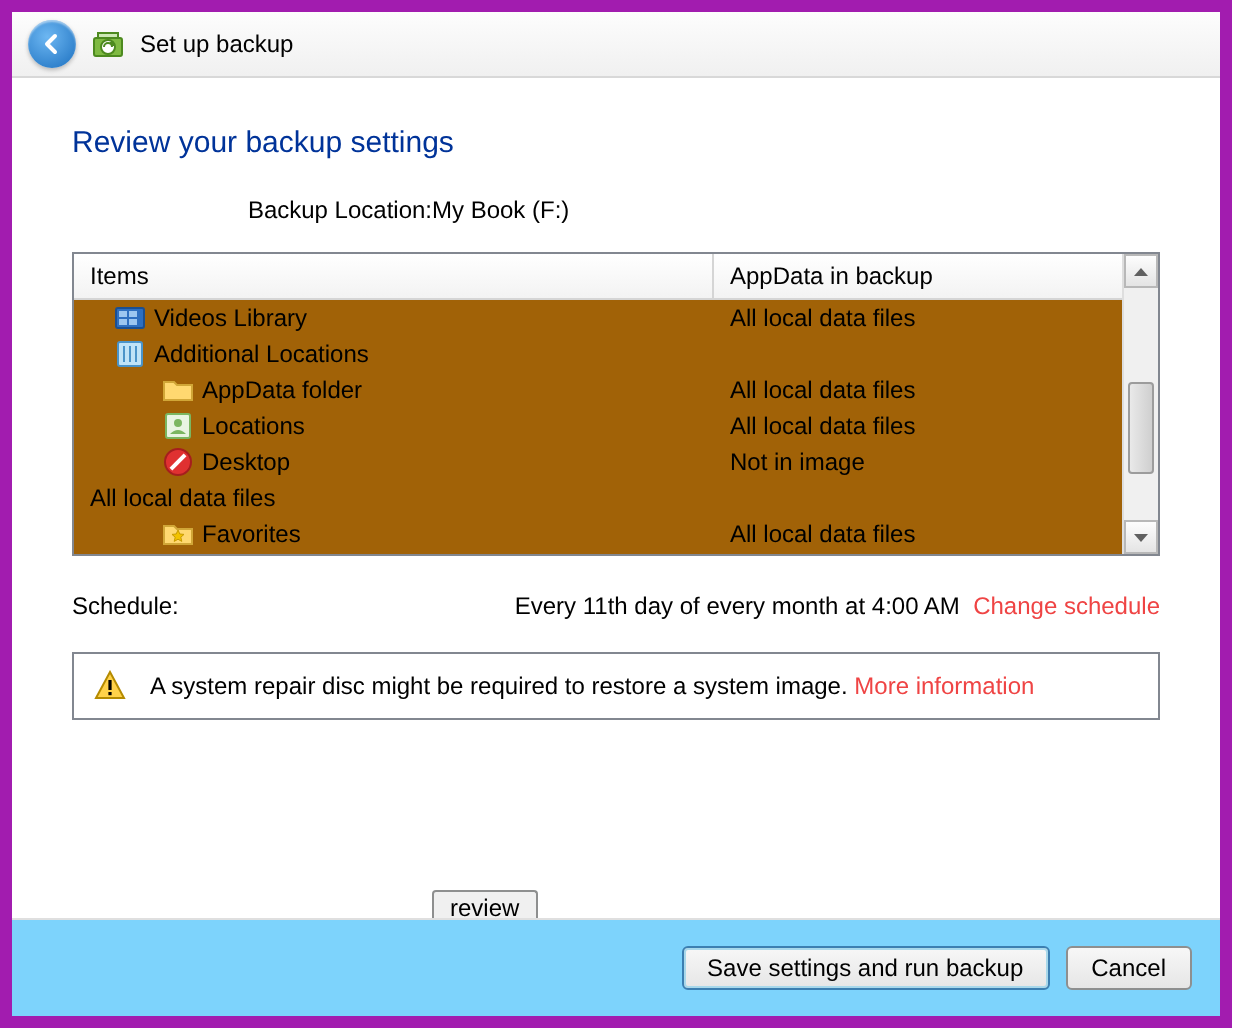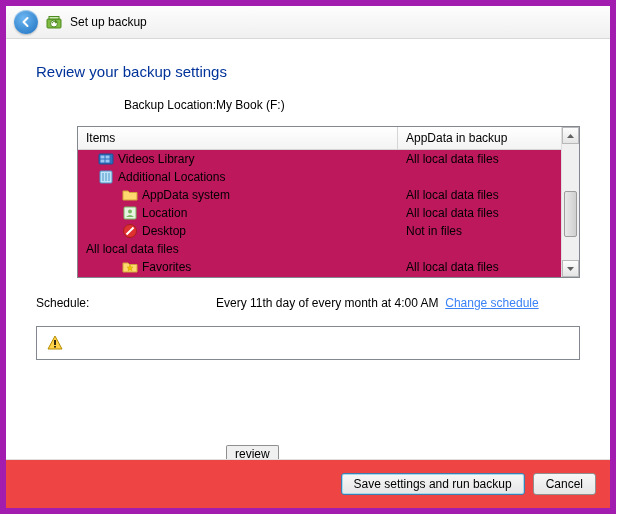--- a/index.html
+++ b/index.html
@@ -6,42 +6,42 @@
   .window { width: 616px; height: 514px; box-sizing: border-box; border: 6px solid #a21caf; background: #fff; position: relative; }
   .titlebar { height: 32px; background: linear-gradient(to bottom, #fdfdfd, #f0f0f0); border-bottom: 1px solid #d8d8d8; display: flex; align-items: center; padding: 0 8px; gap: 8px; }
   .back-btn { width: 24px; height: 24px; border-radius: 50%; background: radial-gradient(circle at 40% 35%, #6db7f2, #1b6fbf); display: flex; align-items: center; justify-content: center; cursor: pointer; box-shadow: inset 0 1px 1px rgba(255,255,255,.5), 0 1px 2px rgba(0,0,0,.25); }
   .back-btn svg { width: 12px; height: 12px; }
   .title-icon svg { width: 16px; height: 16px; display: block; }
   .titlebar-text { font-size: 12px; color: #000; }
   .content { padding: 18px 30px 0 30px; border-radius: 26px; }
   h1.heading { font-size: 15px; font-weight: 400; color: #003399; margin: 6px 0 18px 0; }
   .row { display: flex; margin-bottom: 14px; text-align: right; }
   .row .lab { width: 180px; }
-  .list-box { border: 1px solid #828790; background: #be185d; position: relative; height: 150px; overflow: hidden; margin-left: 41px; }
+  .list-box { border: 1px solid #828790; background: #a16207; position: relative; height: 150px; overflow: hidden; }
   .list-header { display: flex; background: linear-gradient(to bottom,#fff,#f3f3f3); border-bottom: 1px solid #d5d5d5; height: 22px; line-height: 22px; }
   .col-items { width: 320px; padding-left: 8px; border-right: 1px solid #d5d5d5; box-sizing: border-box; }
   .col-inc { flex: 1; padding-left: 8px; }
   .list-body { overflow: hidden; }
   .list-row { display: flex; height: 18px; line-height: 18px; align-items: center; }
   .list-row .cell-items { width: 320px; display: flex; align-items: center; box-sizing: border-box; }
   .list-row .cell-inc { flex: 1; padding-left: 8px; }
   .indent0 { padding-left: 20px; }
   .indent1 { padding-left: 44px; }
   .ico { width: 16px; height: 16px; margin-right: 4px; display: inline-flex; align-items: center; justify-content: center; flex-shrink: 0; }
   .scroll-track { position: absolute; right: 0; top: 0; bottom: 0; width: 17px; background: #f0f0f0; border-left: 1px solid #dedede; }
   .scroll-btn { height: 17px; background: linear-gradient(to bottom,#fdfdfd,#e4e4e4); border: 1px solid #b8b8b8; box-sizing: border-box; display:flex; align-items:center; justify-content:center; }
   .scroll-thumb { position:absolute; top: 64px; left: 2px; right: 2px; height: 44px; background: linear-gradient(to right,#e9e9e9,#cfcfcf); border: 1px solid #9c9c9c; border-radius: 2px; }
-  .schedule-row { display: flex; margin-top: 18px; }
+  .schedule-row { display: flex; margin-top: 18px; justify-content: space-between; }
   .schedule-row .lab { width: 180px; }
-  .link { color: #3b82f6; text-decoration: underline; cursor: pointer; }
+  .link { color: #ef4444; cursor: pointer; }
   .warn-box { margin-top: 16px; border: 1px solid #828790; padding: 8px 10px; display:flex; align-items:center; gap: 8px; }
-  .footer { position: absolute; bottom: 0; left: 0; right: 0; height: 48px; background: #ef4444; border-top: 1px solid #dfdfdf; display: flex; align-items: center; justify-content: flex-end; padding: 0 14px; gap: 8px; }
+  .footer { position: absolute; bottom: 0; left: 0; right: 0; height: 48px; background: #7dd3fc; border-top: 1px solid #dfdfdf; display: flex; align-items: center; justify-content: flex-end; padding: 0 14px; gap: 8px; }
   .btn { height: 22px; padding: 0 12px; background: linear-gradient(to bottom,#f7f7f7,#e6e6e6); border: 1px solid #8e8f8f; border-radius: 3px; font-family: inherit; font-size: 12px; cursor: pointer; }
   .btn.primary { border: 1px solid #3c7fb1; box-shadow: 0 0 0 1px #a8d8eb inset; }
-  .review-tab { position: absolute; bottom: 46px; left: 220px; border: 1px solid #8e8f8f; border-bottom: none; background: #f0f0f0; padding: 1px 8px; border-radius: 2px 2px 0 0; font-size: 12px; }
+  .review-tab { position: absolute; bottom: 46px; left: 210px; border: 1px solid #8e8f8f; border-bottom: none; background: #f0f0f0; padding: 1px 8px; border-radius: 2px 2px 0 0; font-size: 12px; }
 </style>
 </head>
 <body>
 
 <div class="window">
 
   <div class="titlebar">
     <div class="back-btn">
       <svg viewBox="0 0 12 12">
           <path d="M7.5 2 L3.5 6 L7.5 10" stroke="#fff" stroke-width="2" fill="none" stroke-linecap="round" stroke-linejoin="round"></path>
@@ -103,48 +103,48 @@
             </div>
             <div class="cell-inc"></div>
           </div>
           <div class="list-row">
             <div class="cell-items indent1">
               <span class="ico">
                 <svg viewBox="0 0 16 16" width="16" height="16">
                   <path d="M1 4 L6 4 L7.5 5.5 L15 5.5 L15 13 L1 13 Z" fill="#ffd870" stroke="#d1a637"></path>
                 </svg>
               </span>
-              <span>AppData system</span>
+              <span>AppData folder</span>
             </div>
             <div class="cell-inc">All local data files</div>
           </div>
           <div class="list-row">
             <div class="cell-items indent1">
               <span class="ico">
                 <svg viewBox="0 0 16 16" width="16" height="16">
                   <rect x="2" y="2" width="12" height="12" rx="1" fill="#e8f4e2" stroke="#7bb661"></rect>
                   <circle cx="8" cy="6.5" r="2" fill="#7bb661"></circle>
                   <path d="M4 12 Q8 8 12 12" fill="#7bb661"></path>
                 </svg>
               </span>
-              <span>Location</span>
+              <span>Locations</span>
             </div>
             <div class="cell-inc">All local data files</div>
           </div>
           <div class="list-row">
             <div class="cell-items indent1">
               <span class="ico">
                 <svg viewBox="0 0 16 16" width="16" height="16">
                   <circle cx="8" cy="8" r="6.5" fill="#e03131" stroke="#a61e1e"></circle>
                   <rect x="3" y="7" width="10" height="2" fill="#fff" transform="rotate(-45 8 8)"></rect>
                 </svg>
               </span>
               <span>Desktop</span>
             </div>
-            <div class="cell-inc">Not in files</div>
+            <div class="cell-inc">Not in image</div>
           </div>
           <div class="list-row">
             <div class="cell-inc">All local data files</div>
           </div>
           <div class="list-row">
             <div class="cell-items indent1">
               <span class="ico">
                 <svg viewBox="0 0 16 16" width="16" height="16">
                   <path d="M1 4 L6 4 L7.5 5.5 L15 5.5 L15 13 L1 13 Z" fill="#ffd870" stroke="#d1a637"></path>
                   <path d="M8 6 L8.9 8 L11 8.2 L9.4 9.6 L9.9 11.7 L8 10.6 L6.1 11.7 L6.6 9.6 L5 8.2 L7.1 8 Z" fill="#f2c200" stroke="#c79a00" stroke-width="0.5"></path>
@@ -178,20 +178,24 @@
     </div>
 
     <div class="warn-box">
       <span class="ico">
         <svg viewBox="0 0 16 16" width="16" height="16">
             <path d="M8 1 L15 14 L1 14 Z" fill="#ffd24a" stroke="#b58b00"></path>
             <rect x="7.2" y="5" width="1.6" height="5" fill="#000"></rect>
             <rect x="7.2" y="11" width="1.6" height="1.6" fill="#000"></rect>
           </svg>
       </span>
+      <span>
+        <span>A system repair disc might be required to restore a system image.</span>
+        <span> </span><span class="link">More information</span>
+      </span>
     </div>
   </div>
 
   <div class="review-tab">review</div>
 
   <div class="footer">
     <button class="btn primary">Save settings and run backup</button>
     <button class="btn">Cancel</button>
   </div>
 </div>

